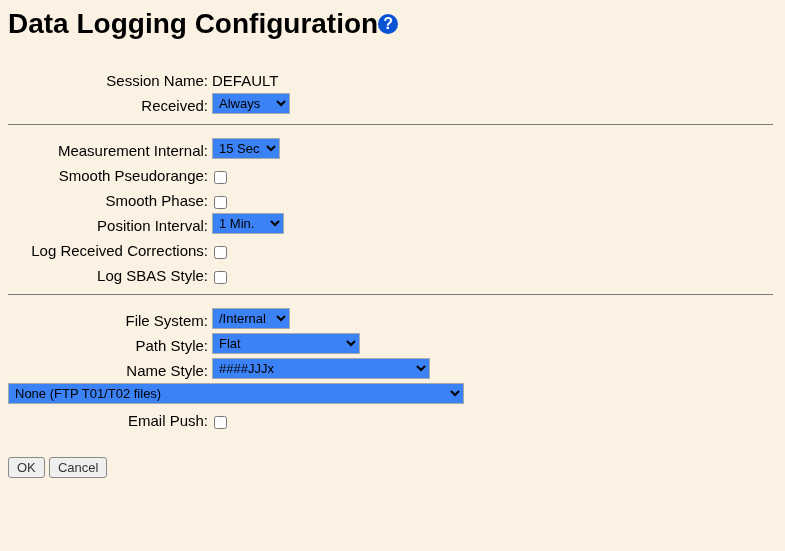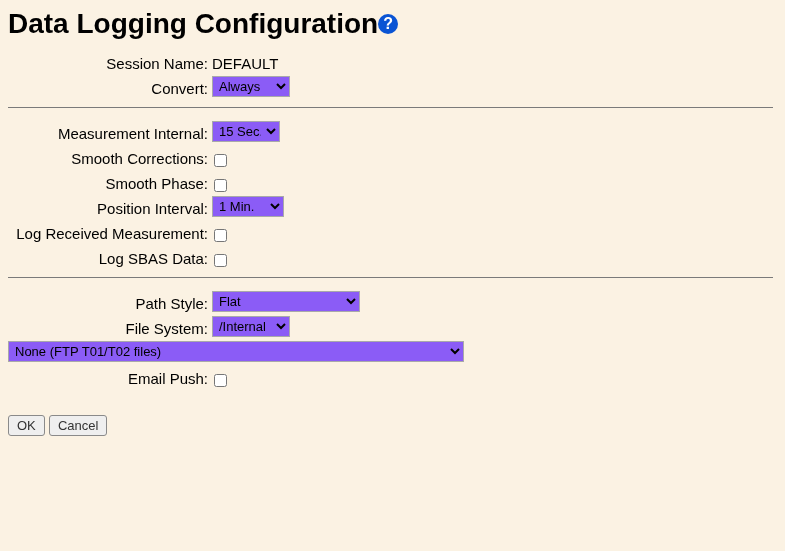--- a/index.html
+++ b/index.html
@@ -9,21 +9,21 @@
     font-family: Arial, Helvetica, sans-serif;
     font-size: 15px;
     color: #000;
   }
   .page {
     width: 785px;
     box-sizing: border-box;
     padding: 8px;
   }
   h1 {
-    margin: 0 0 8px 0;
+    margin: 0 0 25px 0;
     font-size: 28px;
     font-weight: bold;
     font-family: Arial, Helvetica, sans-serif;
   }
   .help-icon {
     display: inline-flex;
     align-items: center;
     justify-content: center;
     width: 20px;
     height: 20px;
@@ -53,21 +53,21 @@
     flex: 1;
   }
   .form-control input[type="checkbox"] {
     margin: 0 0 0 2px;
     width: 13px;
     height: 13px;
   }
   .form-control select {
     font-size: 13px;
     font-family: Arial, sans-serif;
-    background: #8b5cf6;
+    background: #3b82f6;
     border: 1px solid #a9a9a9;
     padding: 1px 2px;
     height: 21px;
   }
   hr.sep {
     border: none;
     border-top: 1px solid #7a7a7a;
     margin: 10px 0;
     width: 765px;
   }
@@ -100,41 +100,41 @@
 
 <div class="form-row">
   <div class="form-label">Session Name:</div>
   <div class="form-control">
         <span>DEFAULT</span>
       </div>
 </div>
 
 
 <div class="form-row">
-  <div class="form-label">Convert:</div>
+  <div class="form-label">Received:</div>
   <div class="form-control">
     <select class="w-schedule">
       <option selected="">Always</option>
     </select>
   </div>
 </div>
 
 <hr class="sep">
 
 <div class="form-row">
   <div class="form-label">Measurement Internal:</div>
   <div class="form-control">
     <select class="w-meas">
       <option selected="">15 Sec.</option>
     </select>
   </div>
 </div>
 
 <div class="form-row">
-  <div class="form-label">Smooth Corrections:</div>
+  <div class="form-label">Smooth Pseudorange:</div>
   <div class="form-control">
         <input type="checkbox" style="">
       </div>
 </div>
 
 <div class="form-row">
   <div class="form-label">Smooth Phase:</div>
   <div class="form-control">
         <input type="checkbox" style="">
       </div>
@@ -143,54 +143,62 @@
 <div class="form-row">
   <div class="form-label">Position Interval:</div>
   <div class="form-control">
     <select class="w-pos">
       <option selected="">1 Min.</option>
     </select>
   </div>
 </div>
 
 <div class="form-row">
-  <div class="form-label">Log Received Measurement:</div>
-  <div class="form-control">
-        <input type="checkbox" style="">
-      </div>
-</div>
-
-
-<div class="form-row">
-  <div class="form-label">Log SBAS Data:</div>
+  <div class="form-label">Log Received Corrections:</div>
+  <div class="form-control">
+        <input type="checkbox" style="">
+      </div>
+</div>
+
+
+<div class="form-row">
+  <div class="form-label">Log SBAS Style:</div>
   <div class="form-control">
         <input type="checkbox" style="">
       </div>
 </div>
 
 <hr class="sep">
+
+<div class="form-row">
+  <div class="form-label">File System:</div>
+  <div class="form-control">
+    <select class="w-fs">
+      <option selected="">/Internal</option>
+    </select>
+  </div>
+</div>
 
 <div class="form-row">
   <div class="form-label">Path Style:</div>
   <div class="form-control">
     <select class="w-path">
       <option selected="">Flat</option>
     </select>
   </div>
 </div>
 
 <div class="form-row">
-  <div class="form-label">File System:</div>
-  <div class="form-control">
-    <select class="w-fs">
-      <option selected="">/Internal</option>
-    </select>
-  </div>
-</div>
-
+  <div class="form-label">Name Style:</div>
+  <div class="form-control">
+    <select class="w-name">
+      <option selected="">####JJJx</option>
+    </select>
+  </div>
+</div>
 
 
 <div class="form-row">
   <div class="form-control">
     <select class="w-convert">
       <option selected="">None (FTP T01/T02 files)</option>
     </select>
   </div>
 </div>
 

